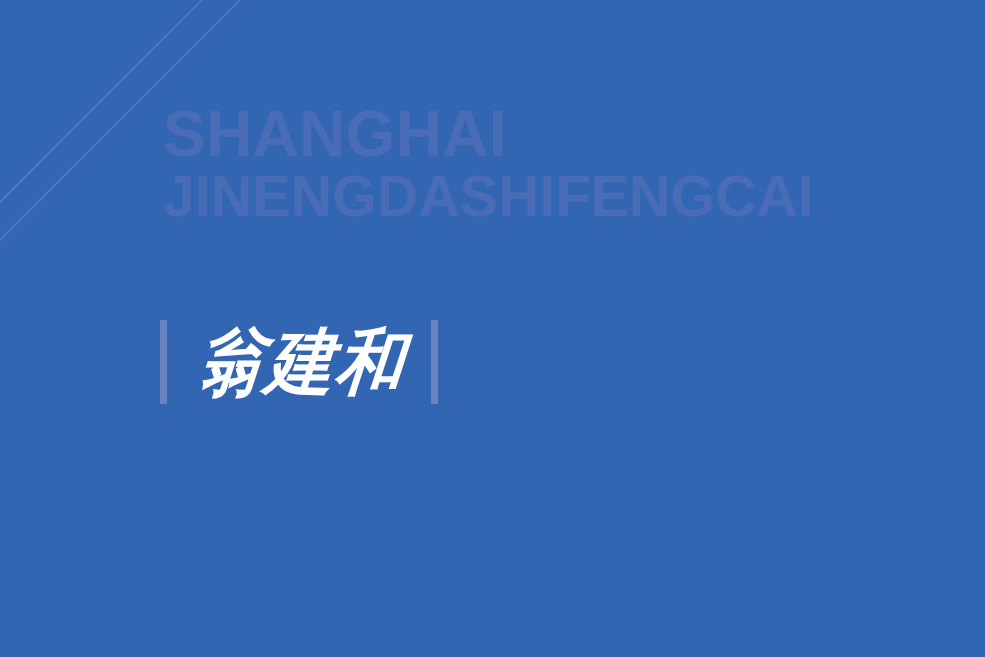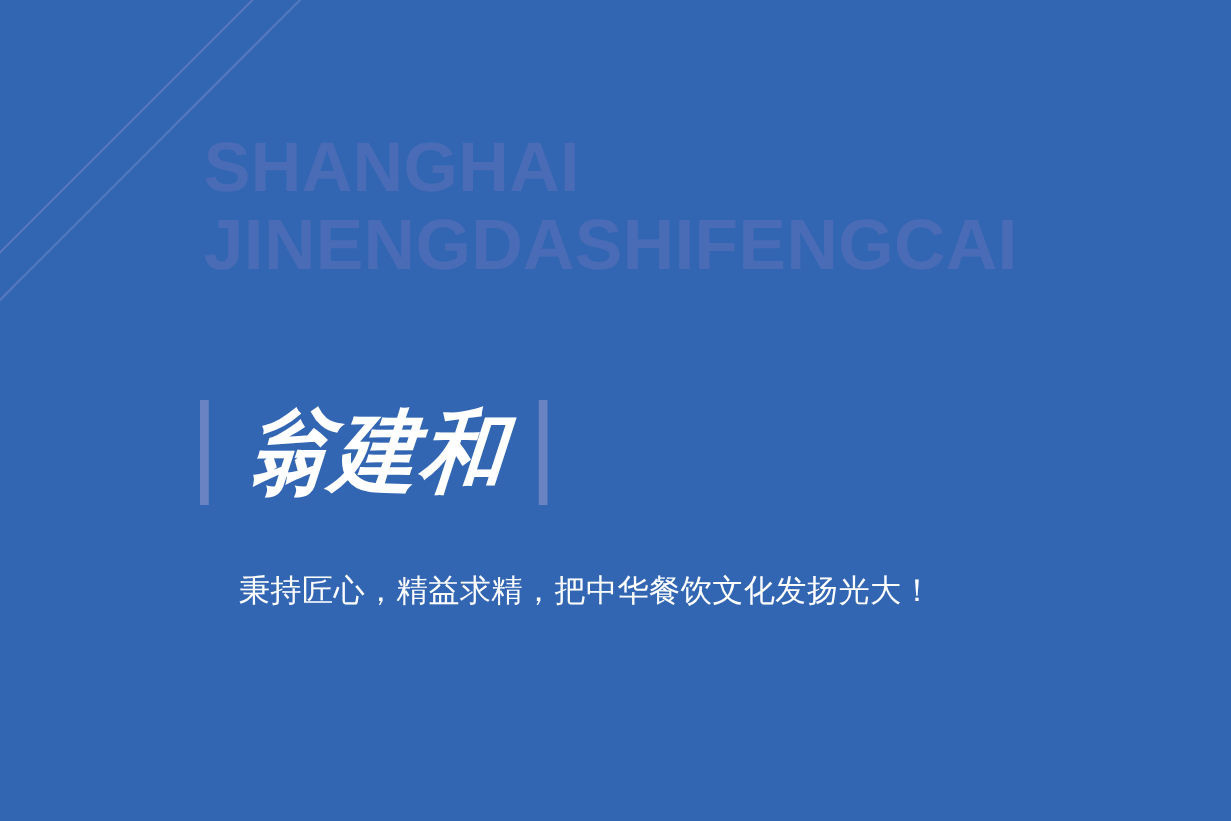--- a/index.html
+++ b/index.html
@@ -32,21 +32,21 @@
     position: absolute;
     left: 163px;
     color: #4a6cb6;
     font-weight: bold;
     letter-spacing: 0.005em;
     white-space: nowrap;
     user-select: none;
   }
   #watermark-line1 {
     top: 96px;
-    font-size: 56px;
+    font-size: 64px;
     line-height: 76px;
   }
   #watermark-line2 {
     top: 168px;
     font-size: 57px;
     line-height: 57px;
   }
 
   
   #headline {
@@ -116,15 +116,14 @@
 
   <div class="watermark" id="watermark-line2">JINENGDASHIFENGCAI</div>
 
 
   <div id="name-block">
     <span class="name-bar"></span>
     <span id="name-text">翁建和</span>
     <span class="name-bar"></span>
   </div>
 
-  <div id="subtitle">秉持匠心，精益求精，把中华餐饮文化发扬光大！</div>
 
 </div>
 
 </body></html>

